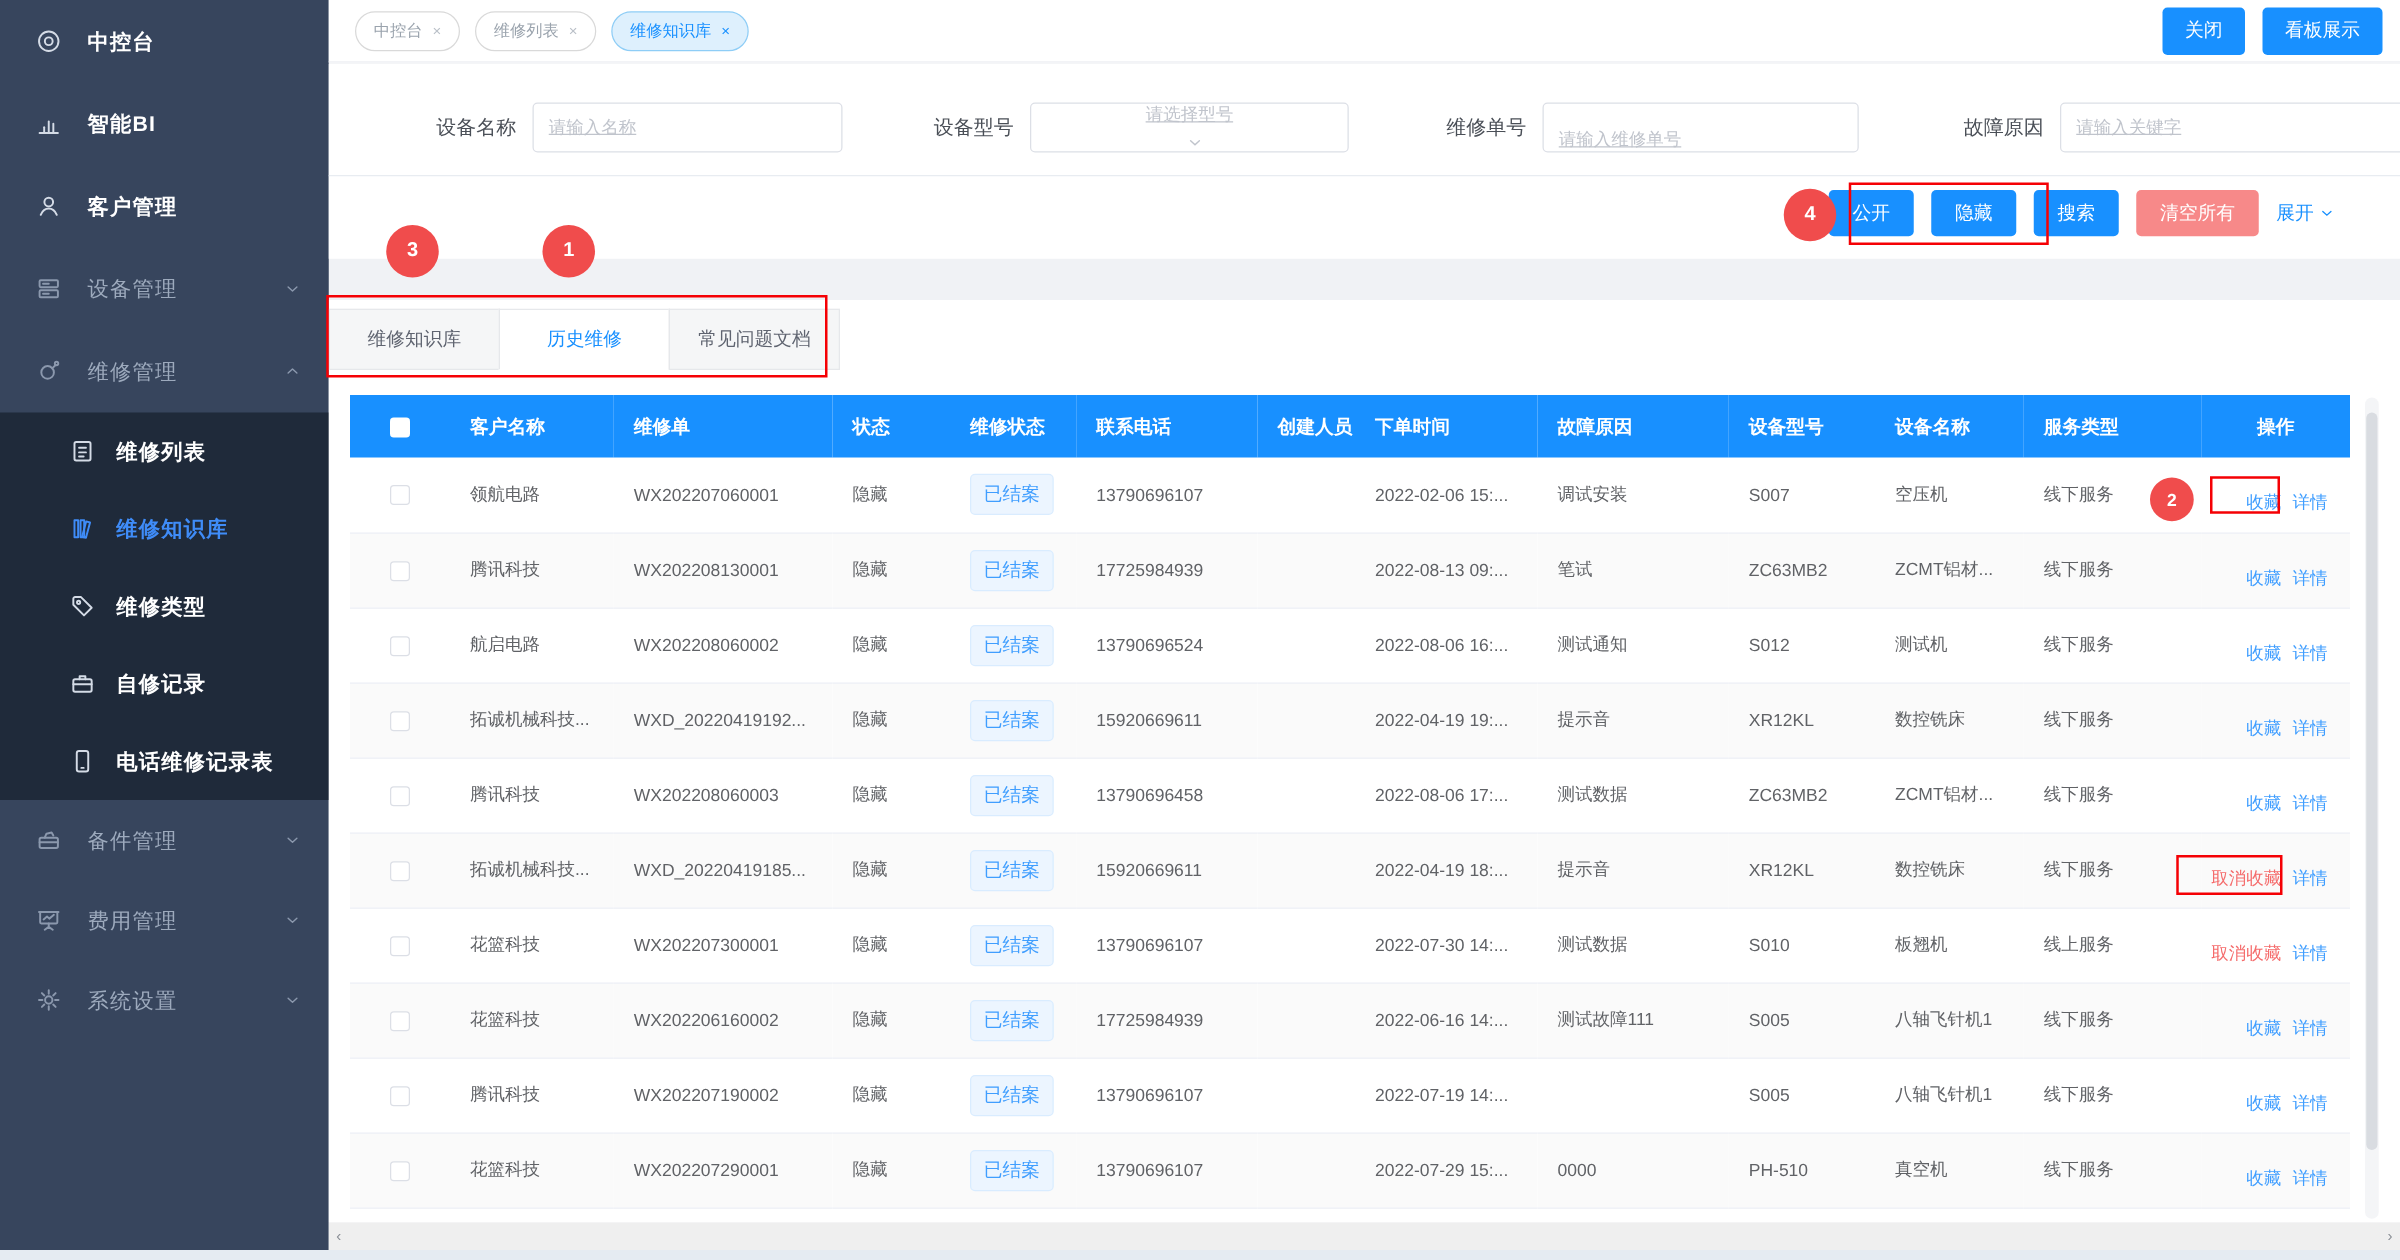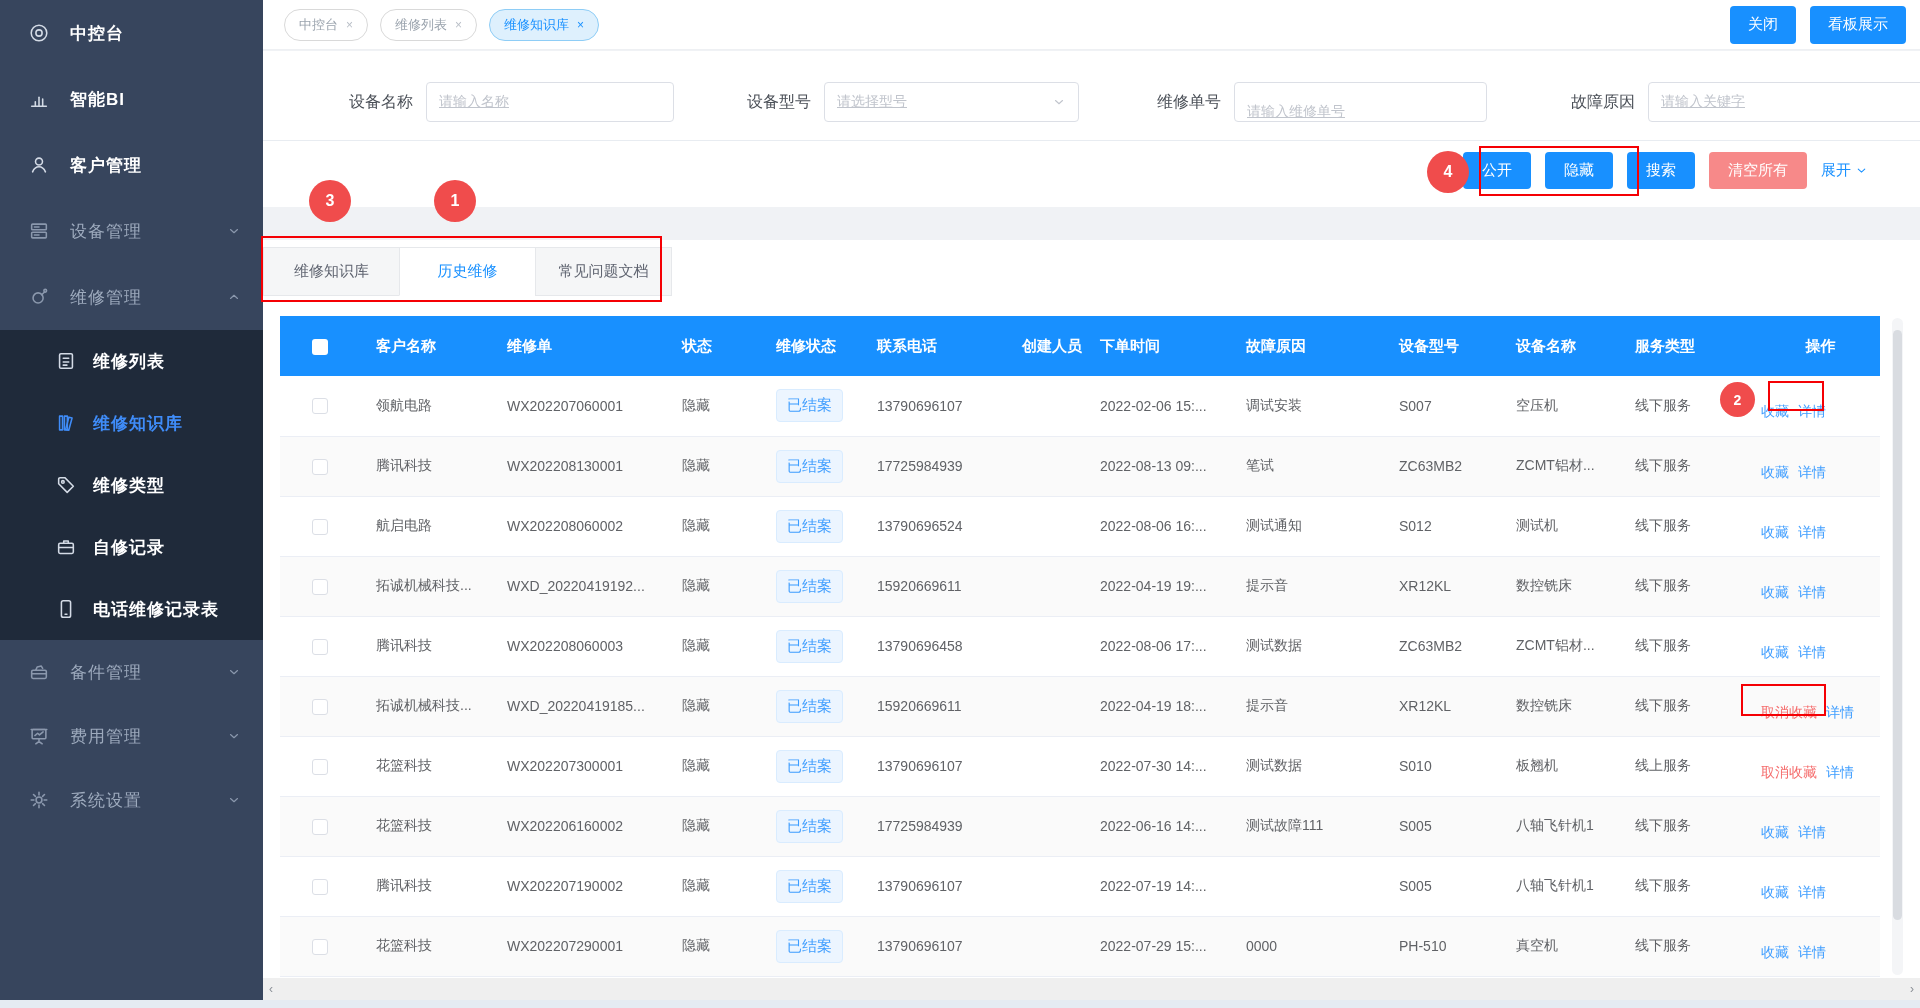--- a/index.html
+++ b/index.html
@@ -38,42 +38,42 @@
   
   .filter-panel{position:absolute;left:263px;top:51px;width:1657px;height:156px;background:#fff;}
   .filter-divider{position:absolute;left:0;top:89px;width:1657px;height:1px;background:#e8ecf1;}
   .fgroup{position:absolute;top:31px;display:flex;align-items:center;}
   .fgroup .flabel{font-size:16px;color:#4a4f57;margin-right:13px;white-space:nowrap;}
   .fbox{height:40px;border:1px solid #dcdfe6;border-radius:4px;background:#fff;display:flex;align-items:center;padding:0 12px;font-size:14px;color:#c0c4cc;}
   .fbox .ph{flex:1;text-decoration:underline;}
   .fbox .selchev{width:14px;height:14px;margin-left:8px;}
   .fbox .selchev svg{width:14px;height:14px;fill:none;stroke:#c0c4cc;stroke-width:2;stroke-linecap:round;}
   .g1{left:86px;} .g1 .fbox{width:248px;}
-  .g2{left:484px;} .g2 .fbox{width:255px;}
+  .g2{left:484px;} .g2 .fbox{width:255px;flex-direction:column;}
   .g3{left:894px;} .g3 .fbox{width:253px;align-items:flex-end;}
   .g4{left:1308px;} .g4 .fbox{width:300px;}
   .actions-row{position:absolute;top:101px;right:52px;display:flex;align-items:center;gap:14px;}
   .btn-sm{height:37px;border:none;border-radius:4px;font-size:15px;padding:0 19px;color:#fff;cursor:pointer;}
   .btn-sm.blue{background:#1890ff;}
   .btn-sm.pink{background:#f78989;}
   .expand-link{color:#1890ff;font-size:15px;display:flex;align-items:center;gap:4px;cursor:pointer;}
   .expand-link svg{width:13px;height:13px;fill:none;stroke:#1890ff;stroke-width:2;stroke-linecap:round;}
 
   
   .tabs-panel{position:absolute;left:263px;top:240px;width:1657px;height:738px;background:#fff;}
   .ctabs{position:absolute;left:1px;top:7px;display:flex;}
   .ctab{width:137px;height:49px;background:#f5f6f7;border:1px solid #e6e8eb;margin-left:-1px;display:flex;align-items:center;justify-content:center;font-size:15px;color:#5f6470;cursor:pointer;}
   .ctab.active{background:#fff;border-bottom-color:#fff;color:#1890ff;}
   table.grid{position:absolute;left:17px;top:76px;width:1600px;border-collapse:collapse;table-layout:fixed;}
-  table.grid th{background:#1890ff;color:#fff;font-size:15px;font-weight:600;text-align:left;height:60px;padding:0 0 0 16px;white-space:nowrap;}
+  table.grid th{background:#1890ff;color:#fff;font-size:15px;font-weight:600;text-align:left;height:50px;padding:0 0 0 16px;white-space:nowrap;}
   table.grid th.c-select{text-align:center;padding:0;}
   table.grid th.c-ops{text-align:center;padding:0;}
   table.grid td{height:60px;border-bottom:1px solid #ebeef5;font-size:14px;color:#606266;padding:0 6px 0 16px;white-space:nowrap;overflow:hidden;}
   table.grid td.c-select{text-align:center;padding:0;}
-  table.grid td.c-ops{padding:13px 18px 0 0;}
+  table.grid td.c-ops{text-align:right;padding:13px 18px 0 0;}
   table.grid tr.zebra td{background:#fafafa;}
   .hcheck{display:inline-block;width:16px;height:16px;background:#fff;border-radius:3px;vertical-align:middle;}
   .rcheck{display:inline-block;width:16px;height:16px;background:#fff;border:1px solid #dcdfe6;border-radius:3px;vertical-align:middle;cursor:pointer;}
   .badge{display:inline-block;padding:6px 10px;border-radius:4px;background:#ecf5ff;border:1px solid #d9ecff;color:#409eff;font-size:15px;}
   .oplink{color:#409eff;cursor:pointer;}
   .oplink.red{color:#f56c6c;}
   .opgap{display:inline-block;width:9px;}
 
   
   .vscroll{position:absolute;left:1892px;top:318px;width:11px;height:657px;background:#f4f5f7;border-radius:6px;}

